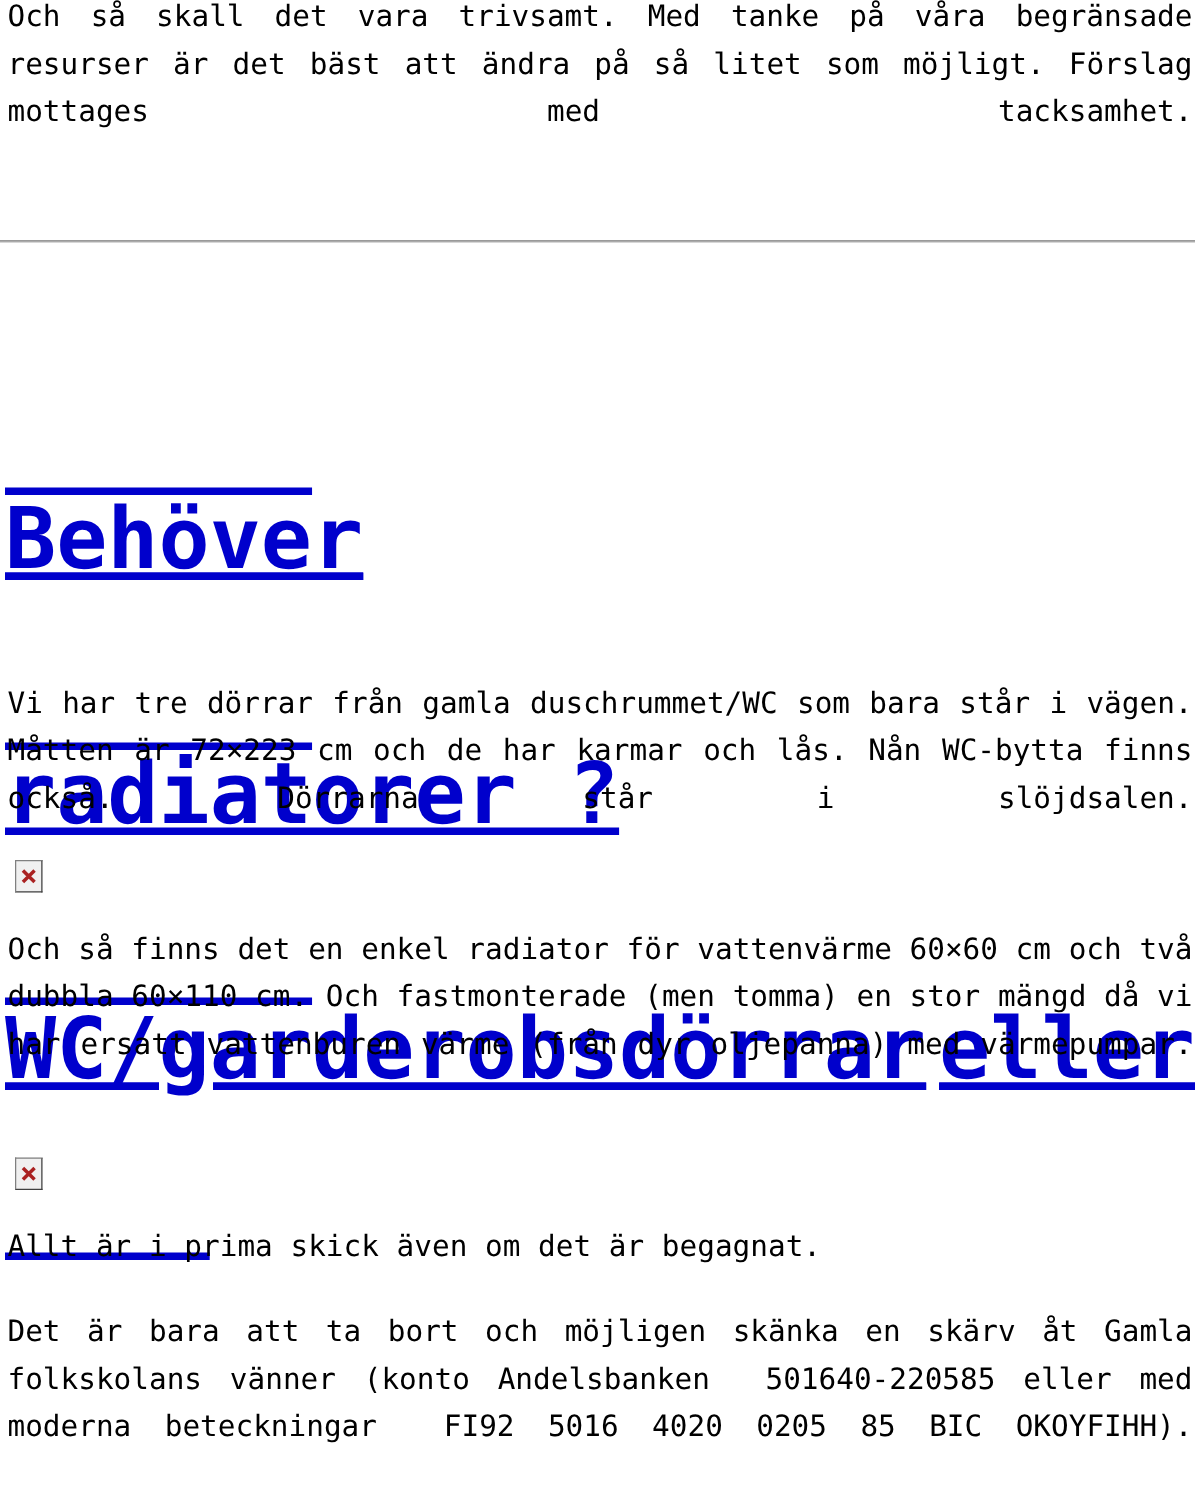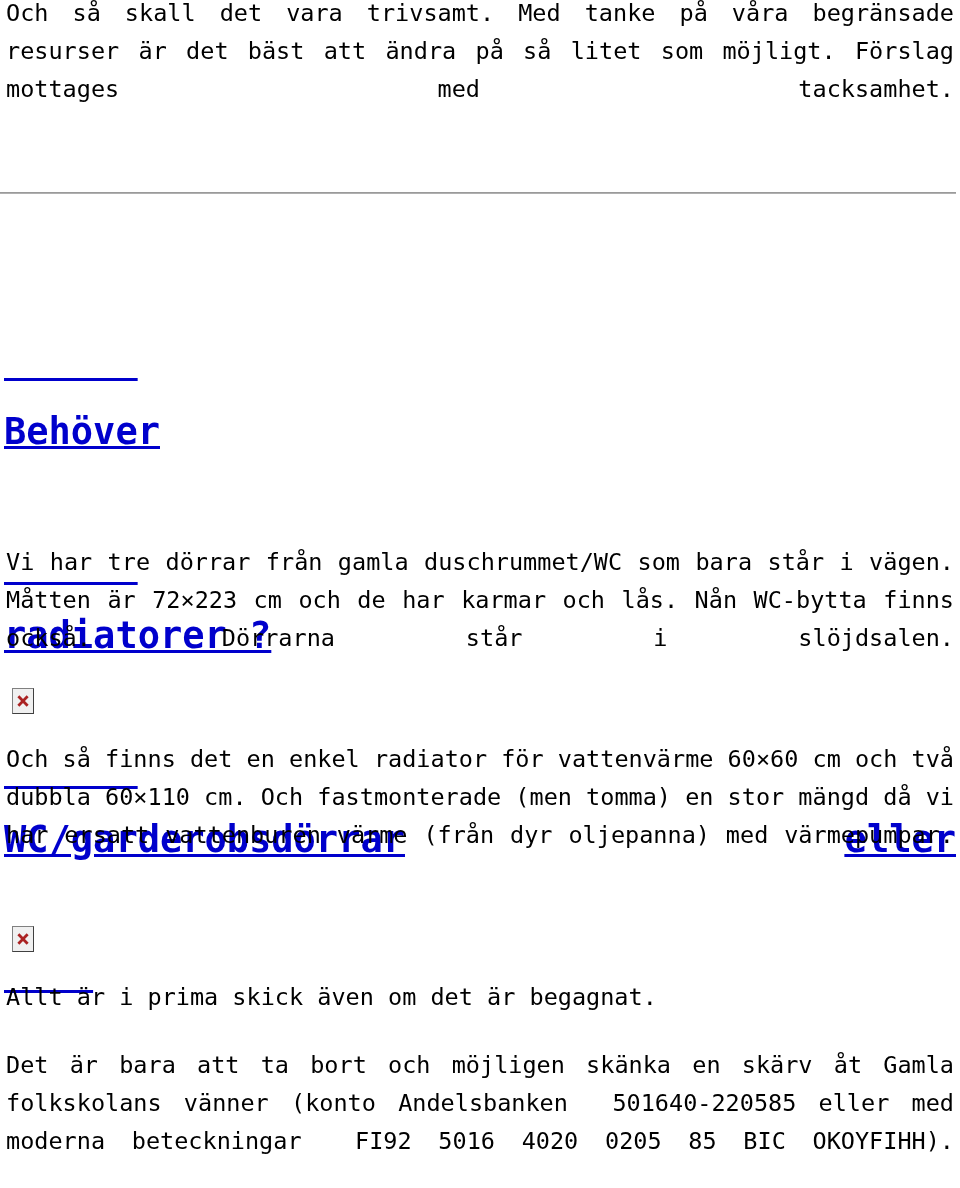--- a/index.html
+++ b/index.html
@@ -69,21 +69,21 @@
   
   #heading-block {
     position: absolute;
     top: 262px;
     left: 0px;
     width: 960px;
   }
   .heading-link {
     display: block;
     font-family: "DejaVu Sans Mono", "Liberation Mono", monospace;
-    font-size: 37px;
+    font-size: 68px;
     font-weight: bold;
     line-height: 68px;
     color: #0000cc;
     text-decoration: underline;
     text-align: justify;
     text-justify: inter-word;
     padding: 0 4px 0 4px;
     box-sizing: border-box;
     cursor: pointer;
     white-space: pre-wrap;

